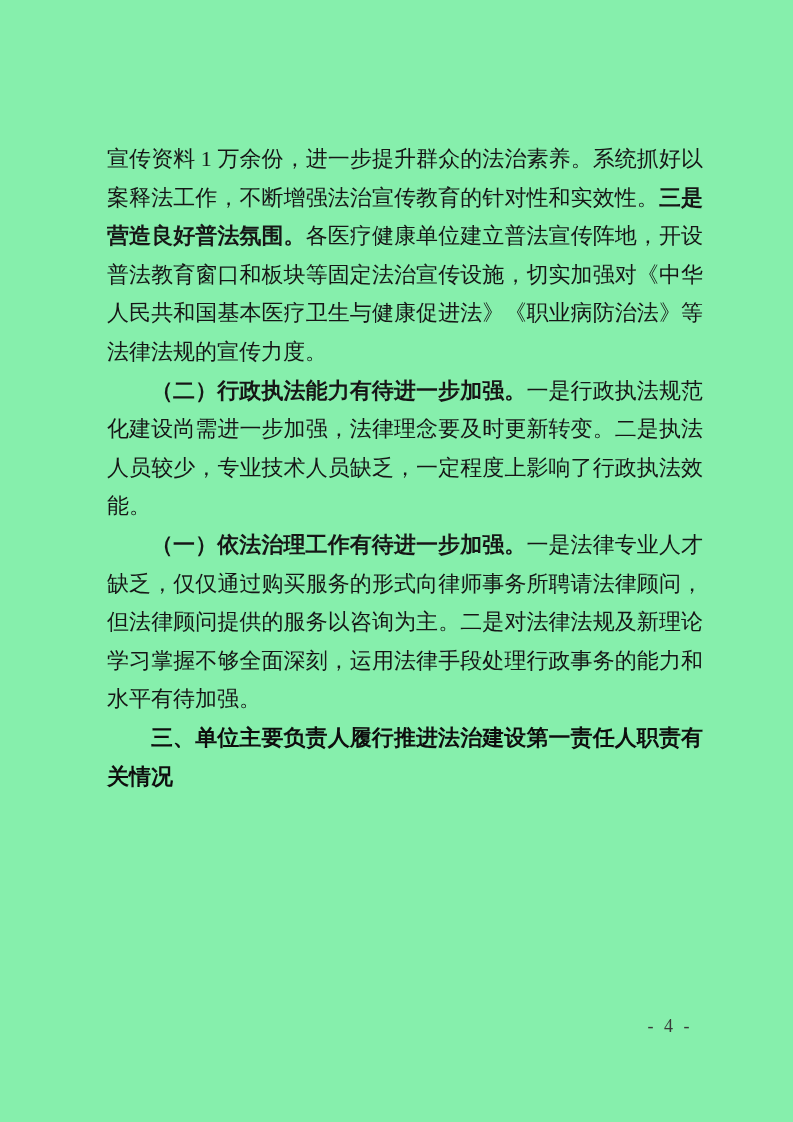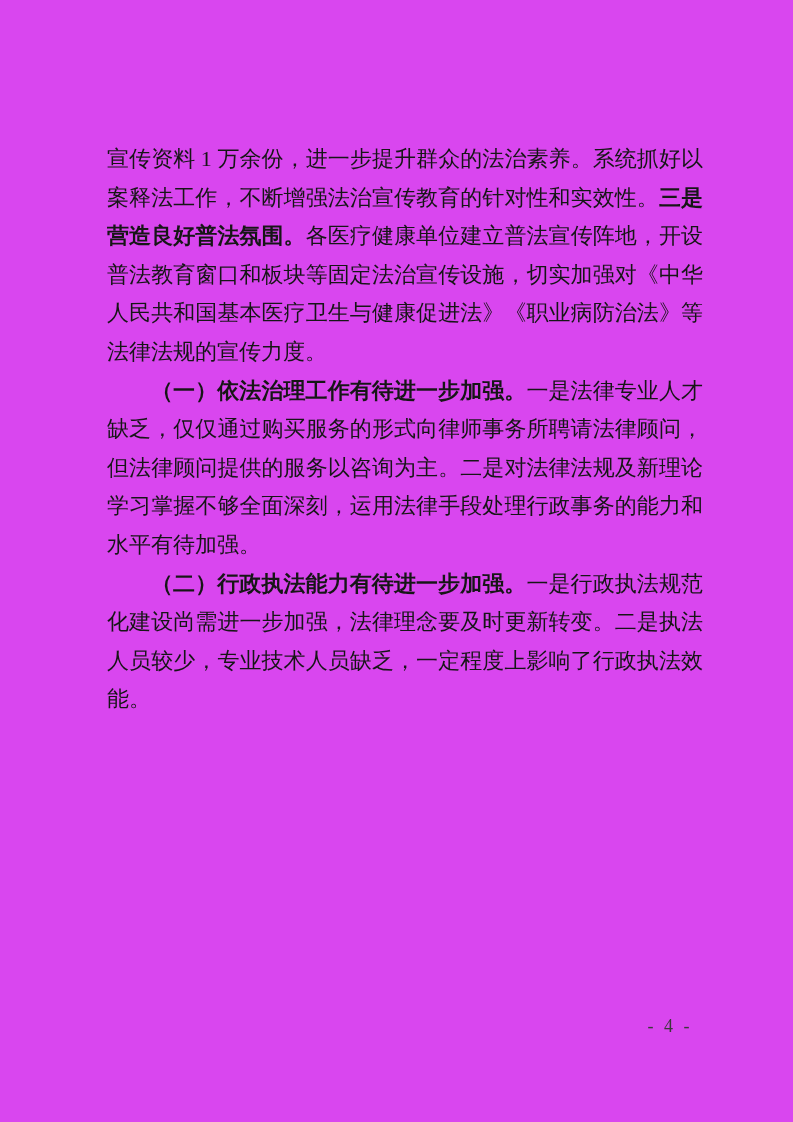--- a/index.html
+++ b/index.html
@@ -4,21 +4,21 @@
 <style>
   html, body {
     margin: 0;
     padding: 0;
     background: #ffffff;
   }
   .page {
     position: relative;
     width: 793px;
     height: 1122px;
-    background: #d946ef;
+    background: #86efac;
     overflow: hidden;
     font-family: "Liberation Serif", "DejaVu Serif", serif;
   }
   .doc-body {
     position: absolute;
     left: 107px;
     top: 140px;
     width: 596px;
     font-size: 22px;
     line-height: 38.6px;
@@ -51,17 +51,18 @@
     letter-spacing: 3px;
     color: #3a3a3a;
   }
 </style>
 </head>
 <body>
 
 <div class="page">
   <div class="doc-body">
       <div class="block para"><span>宣传资料 1 万余份，进一步提升群众的法治素养。系统抓好以案释法工作，不断增强法治宣传教育的针对性和实效性。</span><span class="seg-bold">三是营造良好普法氛围。</span><span>各医疗健康单位建立普法宣传阵地，开设普法教育窗口和板块等固定法治宣传设施，切实加强对《中华人民共和国基本医疗卫生与健康促进法》《职业病防治法》等法律法规的宣传力度。</span></div>
+      <div class="block para indent"><span class="seg-bold">（二）行政执法能力有待进一步加强。</span><span>一是行政执法规范化建设尚需进一步加强，法律理念要及时更新转变。二是执法人员较少，专业技术人员缺乏，一定程度上影响了行政执法效能。</span></div>
       <div class="block para indent"><span class="seg-bold">（一）依法治理工作有待进一步加强。</span><span>一是法律专业人才缺乏，仅仅通过购买服务的形式向律师事务所聘请法律顾问，但法律顾问提供的服务以咨询为主。二是对法律法规及新理论学习掌握不够全面深刻，运用法律手段处理行政事务的能力和水平有待加强。</span></div>
-      <div class="block para indent"><span class="seg-bold">（二）行政执法能力有待进一步加强。</span><span>一是行政执法规范化建设尚需进一步加强，法律理念要及时更新转变。二是执法人员较少，专业技术人员缺乏，一定程度上影响了行政执法效能。</span></div>
+      <div class="block heading indent"><span class="seg-bold">三、单位主要负责人履行推进法治建设第一责任人职责有关情况</span></div>
     </div>
   <div class="page-number">- 4 -</div>
 </div>
 
 </body></html>

